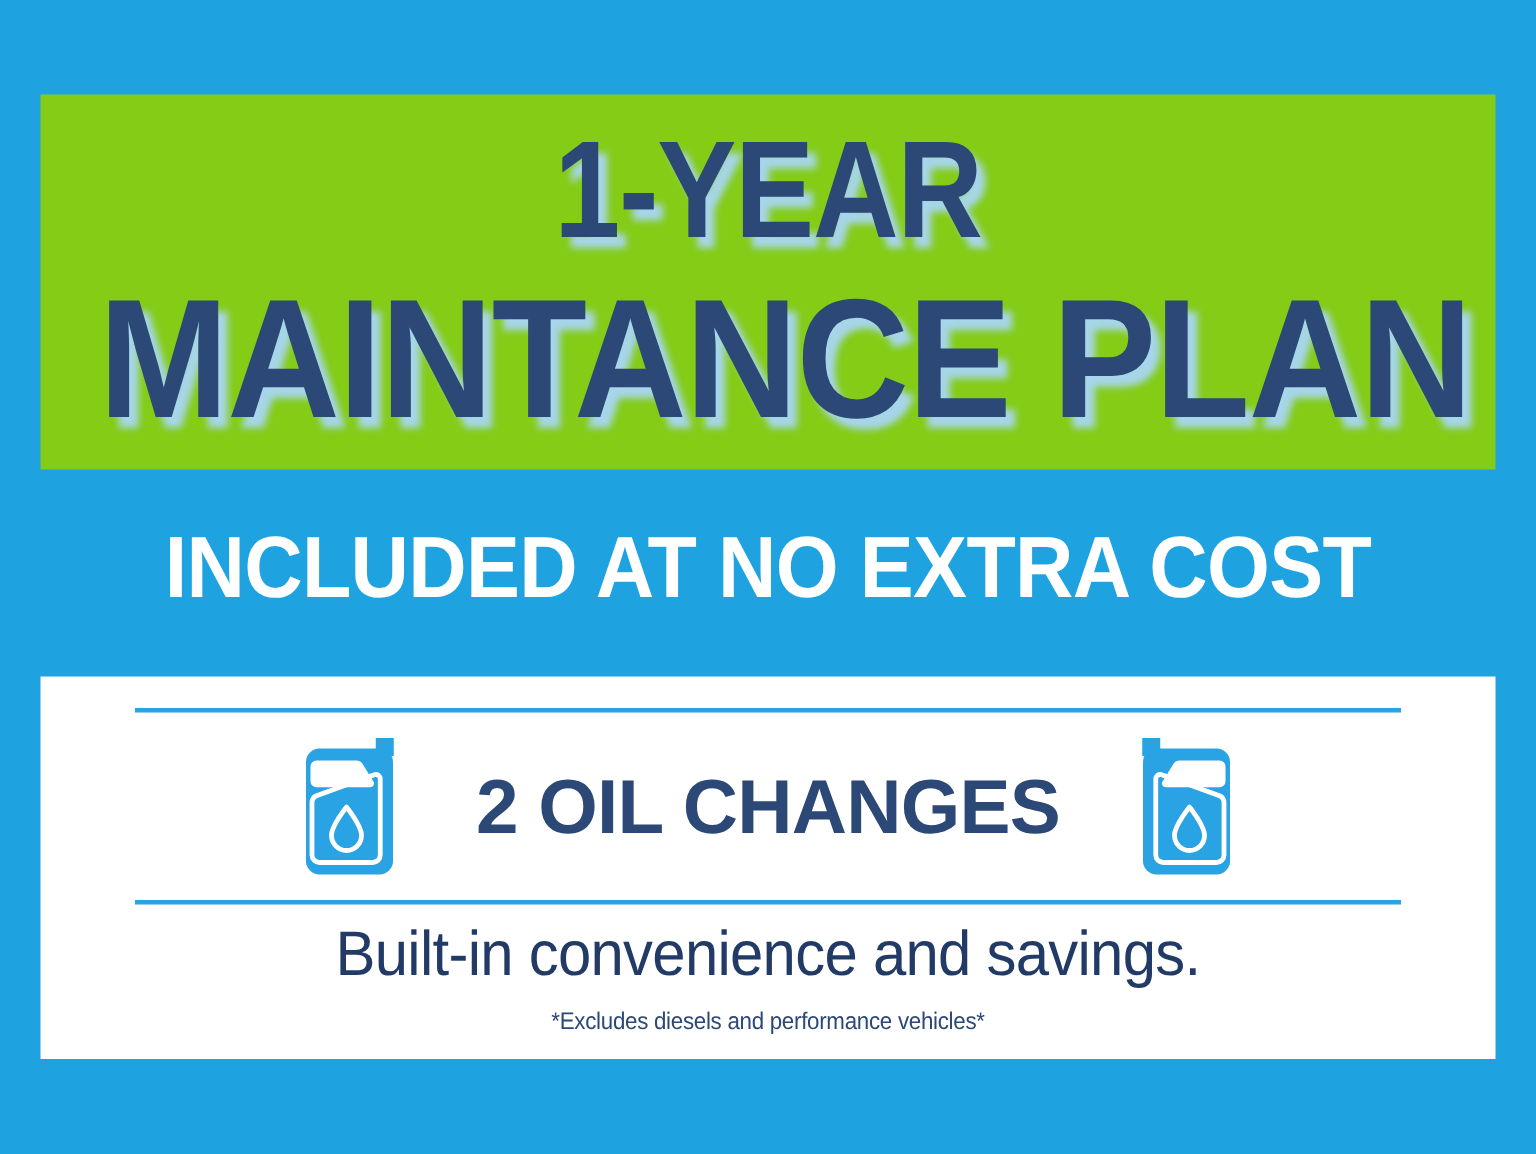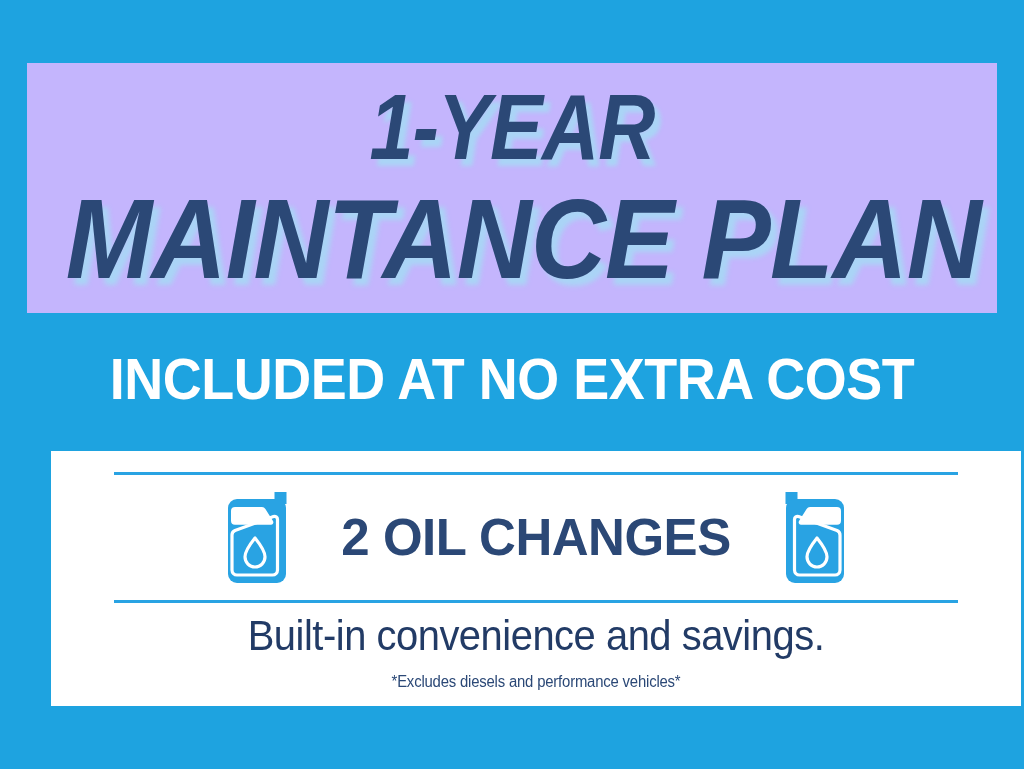--- a/index.html
+++ b/index.html
@@ -21,23 +21,22 @@
     background: #1ea3e0;
   }
 
   
   .headline-panel {
     position: absolute;
     left: 27px;
     top: 63px;
     width: 970px;
     height: 250px;
-    background: #c4b5fd;
+    background: #84cc16;
     overflow: hidden;
-    font-style: italic;
   }
 
   .headline {
     position: absolute;
     left: 0;
     width: 100%;
     text-align: center;
     color: #2b4876;
     font-family: "Liberation Sans", sans-serif;
     font-weight: bold;
@@ -76,21 +75,20 @@
   }
 
   
   .offer-panel {
     position: absolute;
     left: 27px;
     top: 451px;
     width: 970px;
     height: 255px;
     background: #ffffff;
-    margin-left: 24px;
   }
 
   .divider {
     position: absolute;
     left: 63px;
     width: 844px;
     height: 3px;
     background: #29a3e3;
   }
   .divider-top { top: 21px; }

